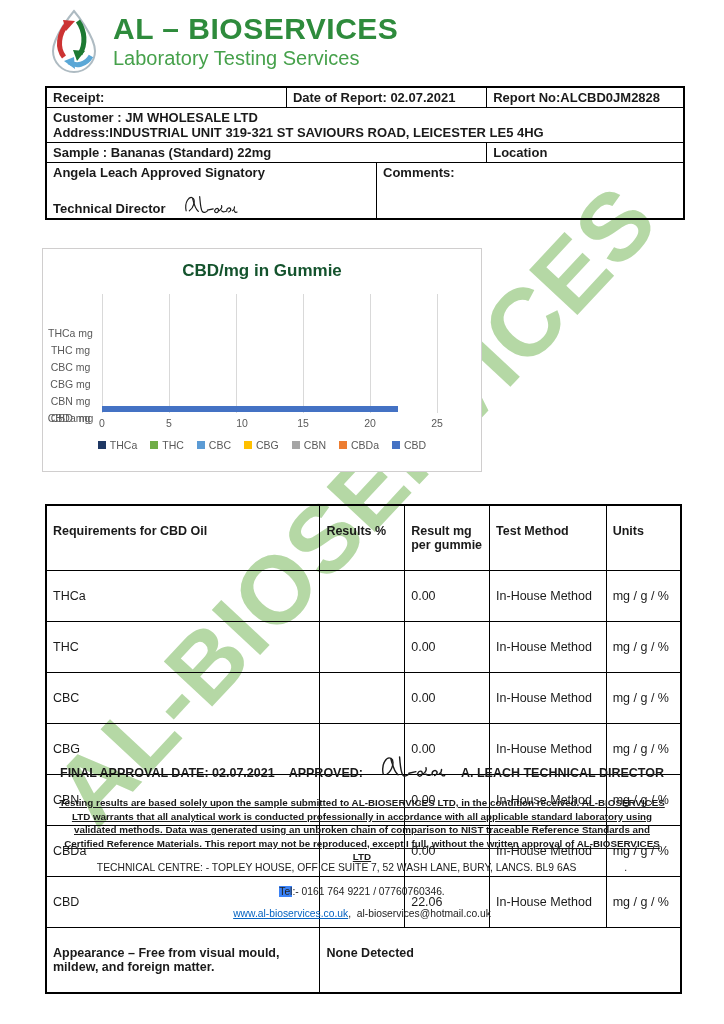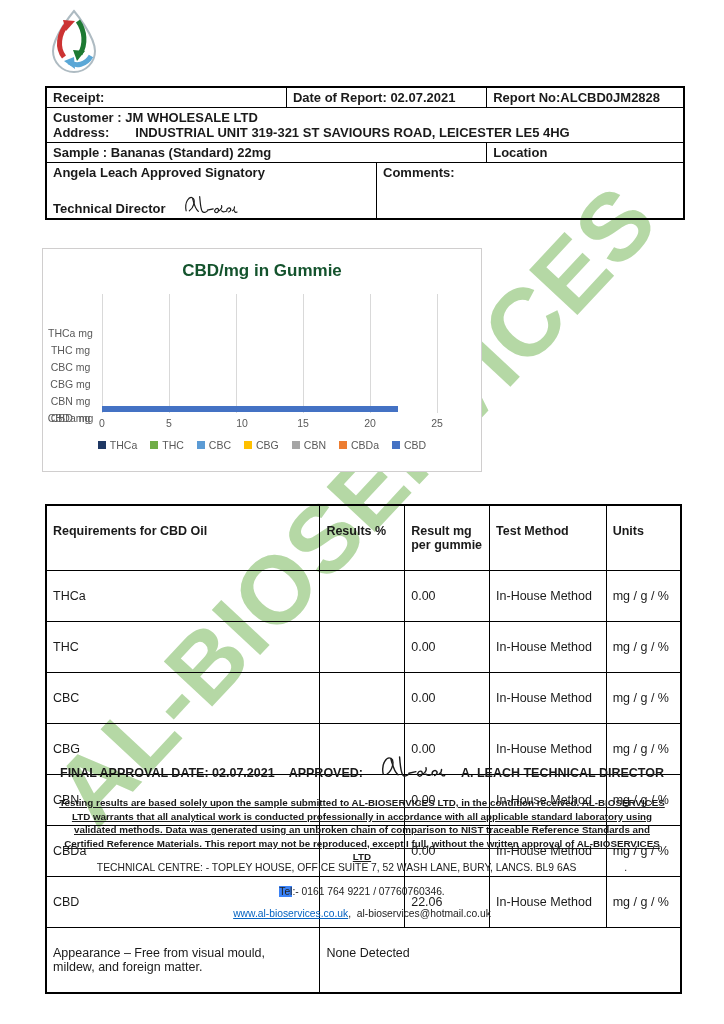--- a/index.html
+++ b/index.html
@@ -18,21 +18,21 @@
   .brand { position:absolute; left:45px; top:8px; display:flex; align-items:center; }
   .brand svg { display:block; }
   .brand-text { margin-left:10px; }
   .brand-title { font-size:30px; font-weight:700; color:#2E8B3C; letter-spacing:0.5px; line-height:34px; }
   .brand-sub { font-size:20px; font-weight:400; color:#46A14B; line-height:24px; }
 
   
   table.info { position:absolute; left:45px; top:86px; width:640px; border-collapse:collapse;
     border:2px solid #000; font-size:13px; font-weight:600; background:transparent; }
   table.info td { border:1px solid #000; padding:2px 6px; vertical-align:top; }
-  .addr-line { display:flex; gap:26px; }
+  .addr-line { display:flex; }
   .sig-cell { height:56px; }
   .sig-row2 { display:flex; align-items:flex-end; gap:16px; margin-top:14px; }
 
   
   .chart-box { position:absolute; left:42px; top:248px; width:440px; height:224px;
     background:#fff; border:1px solid #D0CECE; }
   .chart-title { position:absolute; left:0; right:0; top:12px; text-align:center;
     font-size:17px; font-weight:700; color:#14532d; }
   .cat-label { position:absolute; width:55px; text-align:center; font-size:10.5px;
     color:#595959; height:17px; line-height:17px; left:0;margin-top:31px; }
@@ -44,21 +44,21 @@
     gap:13px; align-items:center; }
   .legend-item { display:flex; align-items:center; gap:4px; font-size:10.5px; color:#595959; }
   .swatch { width:8px; height:8px; display:inline-block; }
 
   
   table.results { position:absolute; left:45px; top:504px; width:637px; border-collapse:collapse;
     border:2px solid #000; font-size:12.5px; background:transparent; }
   table.results td, table.results th { border:1px solid #000; padding:18px 6px; vertical-align:top; text-align:left; }
   table.results .hdr td { font-weight:700; height:36px; }
   table.results .row td { height:17px; }
-  .bold { font-weight:400; }
+  .bold { font-weight:700; }
 
   
   .approval { position:absolute; left:0; right:0; top:752px; display:flex; justify-content:center;
     align-items:flex-end; gap:14px; font-size:12.5px; font-weight:700; }
   .approval .sig { margin-bottom:-2px; }
 
   
   .disclaimer { position:absolute; left:57px; top:796px; width:610px; text-align:center;
     font-size:9.8px; font-weight:600; line-height:1.38; color:#1a1a1a;text-decoration:underline; }
   .f-line { position:absolute; left:0; right:0; text-align:center; font-size:10.3px; color:#222; }
@@ -82,20 +82,22 @@
       <svg width="58" height="66" viewBox="0 0 58 66">
         <path d="M29 3 C29 3 8 28 8 43 a21 21 0 0 0 42 0 C50 28 29 3 29 3 Z" fill="#ffffff" stroke="#AEBBC2" stroke-width="2"></path>
         <path d="M19 49 C12 40 13 26 23 15" fill="none" stroke="#CC3333" stroke-width="5"></path>
         <polygon points="18,12 30,13 21,23" fill="#CC3333"></polygon>
         <path d="M33 13 C40 23 41 36 35 46" fill="none" stroke="#1D7A33" stroke-width="5"></path>
         <polygon points="28,42 40,43 32,53" fill="#1D7A33"></polygon>
         <path d="M24 54 C31 59 41 57 46 48" fill="none" stroke="#5AA7D6" stroke-width="5"></path>
         <polygon points="29,49 30,61 19,53" fill="#5AA7D6"></polygon>
       </svg>
       <div class="brand-text">
+        <div class="brand-title">AL – BIOSERVICES</div>
+        <div class="brand-sub">Laboratory Testing Services</div>
       </div>
     </div>
 
     <table class="info">
       <colgroup>
           <col style="width:240px">
           <col style="width:90px">
           <col style="width:110px">
           <col style="width:197px">
         </colgroup>

